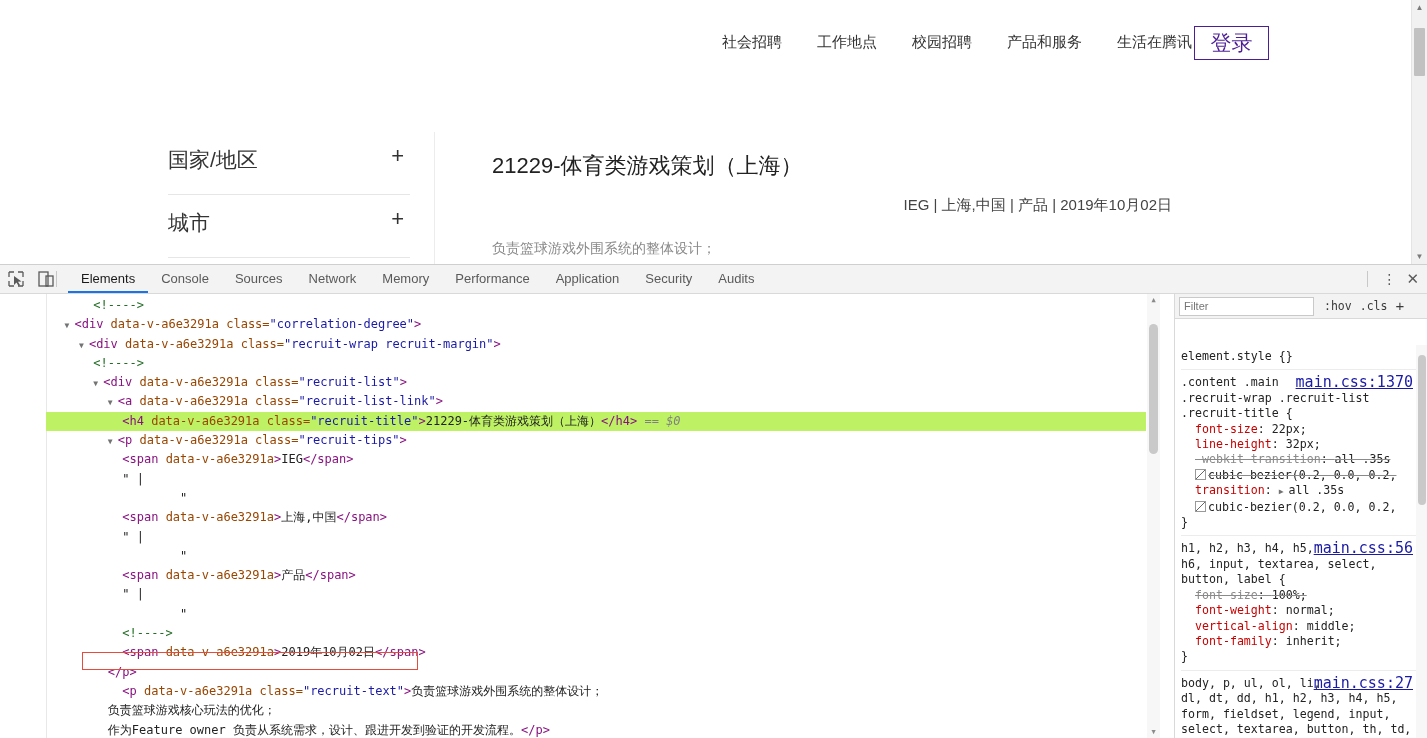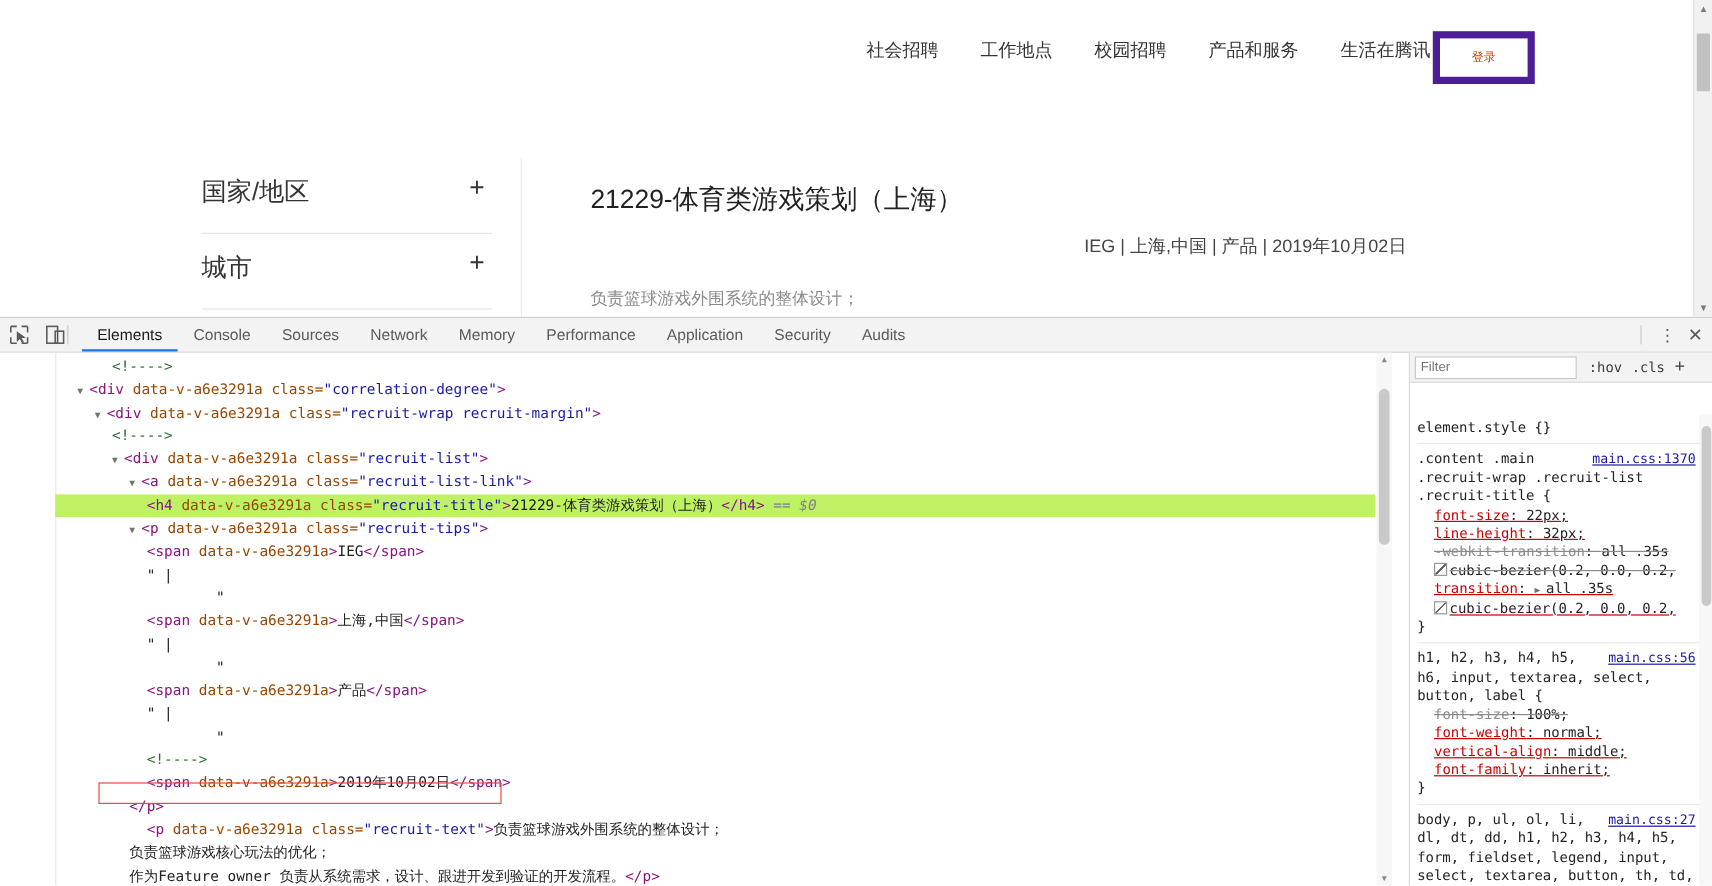--- a/index.html
+++ b/index.html
@@ -18,22 +18,22 @@
   .pagescroll-arrow{position:absolute;left:0;width:15px;height:15px;color:#7a7a7a;font-size:8px;text-align:center;line-height:15px;}
   .pagescroll-arrow.up{top:0;}
   .pagescroll-arrow.down{bottom:0;}
 
   .site-header{position:relative;width:1412px;height:84px;}
   .logo{position:absolute;left:160px;top:22px;font-size:33px;font-weight:bold;font-style:italic;color:#1f5ad6;letter-spacing:-0.5px;white-space:nowrap;}
   .logo .cn{font-style:normal;font-weight:bold;letter-spacing:0;margin-left:2px;}
 
   .nav{position:absolute;left:700px;top:33px;display:flex;gap:35px;margin-left:22px;}
   .nav-item{font-size:15px;color:#333;white-space:nowrap;cursor:pointer;}
-  .login-btn{position:absolute;left:1194px;top:26px;width:73px;height:32px;border:6px solid #4c1d95;
-    display:flex;align-items:center;justify-content:center;font-size:10px;color:#c2410c;background:#fff;cursor:pointer;}
+  .login-btn{position:absolute;left:1194px;top:26px;width:73px;height:32px;border:1px solid #4c1d95;
+    display:flex;align-items:center;justify-content:center;font-size:21px;color:#4c1d95;background:#fff;cursor:pointer;}
 
   .searchbar{position:absolute;left:140px;top:84px;width:1126px;height:48px;background:#f4f4f4;}
   .search-icon{position:absolute;left:24px;top:14px;width:17px;height:17px;border:1.6px solid #9a9a9a;border-radius:50%;}
   .search-icon:after{content:"";position:absolute;right:-5px;bottom:-3px;width:7px;height:1.6px;background:#9a9a9a;transform:rotate(45deg);}
   .search-input{position:absolute;left:56px;top:13px;width:700px;border:none;background:transparent;outline:none;
     font-size:16px;color:#8d8d8d;font-family:inherit;}
   .view-jobs{position:absolute;right:22px;top:14px;font-size:15px;color:#1f5ad6;white-space:nowrap;cursor:pointer;}
   .view-jobs .chev{margin-left:5px;font-size:13px;}
 
   .content-row{position:absolute;left:0;top:132px;width:1412px;height:132px;background:#fff;}
@@ -94,22 +94,22 @@
   .st-filterbar{position:relative;height:24px;background:#f3f3f3;border-bottom:1px solid #d9d9d9;display:flex;align-items:center;}
   .st-filter{margin-left:4px;width:125px;height:17px;border:1px solid #c9c9c9;background:#fff;font-size:11px;
     color:#9a9a9a;padding:0 4px;outline:none;font-family:inherit;}
   .st-hov{font-size:11.5px;color:#3a3a3a;margin-left:10px;cursor:pointer;font-family:"DejaVu Sans Mono",monospace;}
   .st-cls{font-size:11.5px;color:#3a3a3a;margin-left:8px;cursor:pointer;font-family:"DejaVu Sans Mono",monospace;}
   .st-plus{font-size:15px;color:#3a3a3a;margin-left:8px;cursor:pointer;line-height:14px;}
   .st-rules{position:absolute;left:0;top:51px;width:240px;height:394px;overflow:hidden;
     font-family:"DejaVu Sans Mono","Liberation Mono",monospace;font-size:11.6px;line-height:15.4px;padding:4px 0 0 6px;}
   .rule{padding-bottom:5px;border-bottom:1px solid #ececec;margin-bottom:5px;position:relative;}
   .sel-txt{color:#222;}
-  .src{position:absolute;right:8px;top:0;color:#1a1aa6;text-decoration:underline;font-size:11px;cursor:pointer;}
-  .prop{color:#c80000;padding-left:14px;display:block;text-decoration:underline;}
+  .src{position:absolute;right:8px;top:0;color:#1a1aa6;text-decoration:underline;font-size:15px;cursor:pointer;}
+  .prop{color:#c80000;padding-left:14px;display:block;}
   .pv{color:#222;}
   .strike{text-decoration:line-through;color:#8a8a8a;}
   .swatch{display:inline-block;width:9px;height:9px;border:1px solid #999;background:linear-gradient(135deg,#fff 45%,#666 45%,#666 55%,#fff 55%);vertical-align:-1px;margin-right:2px;}
   .exp{color:#737373;font-size:8px;}
   .st-scroll-track{position:absolute;right:0;top:51px;width:12px;height:394px;background:#f7f7f7;}
   .st-scroll-thumb{position:absolute;left:2px;top:10px;width:8px;height:150px;background:#c9c9c9;border-radius:4px;}
 </style>
 </head>
 <body>
 

